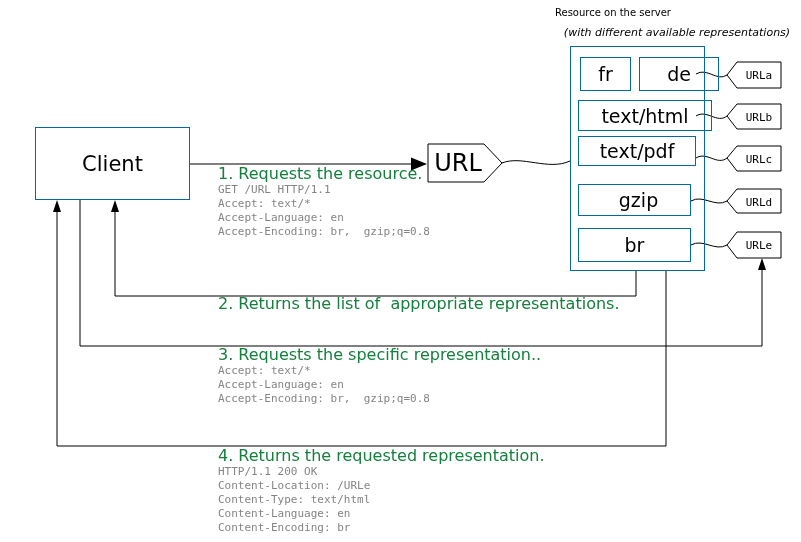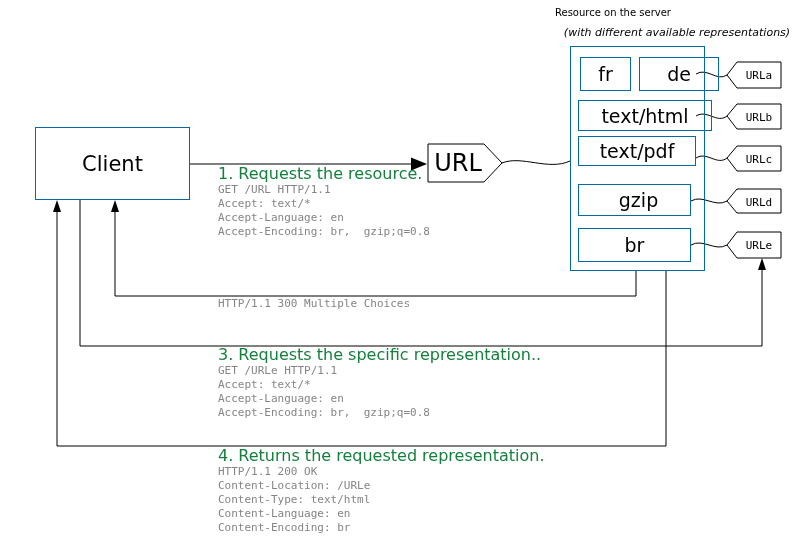--- a/index.html
+++ b/index.html
@@ -112,26 +112,25 @@
 
   <div class="msg m1">
     <div class="msg-title">1. Requests the resource.</div>
     <div class="msg-line">GET /URL HTTP/1.1</div>
     <div class="msg-line">Accept: text/*</div>
     <div class="msg-line">Accept-Language: en</div>
     <div class="msg-line">Accept-Encoding: br,  gzip;q=0.8</div>
   </div>
 
   <div class="msg m2">
-    <div class="msg-line">HTTP/1.1 300 Multiple Choices</div>
+    <div class="msg-title">2. Returns the list of  appropriate representations.</div>
   </div>
 
   <div class="msg m3">
     <div class="msg-title">3. Requests the specific representation..</div>
-    <div class="msg-line">GET /URLe HTTP/1.1</div>
     <div class="msg-line">Accept: text/*</div>
     <div class="msg-line">Accept-Language: en</div>
     <div class="msg-line">Accept-Encoding: br,  gzip;q=0.8</div>
   </div>
 
   <div class="msg m4">
     <div class="msg-title">4. Returns the requested representation.</div>
     <div class="msg-line">HTTP/1.1 200 OK</div>
     <div class="msg-line">Content-Location: /URLe</div>
     <div class="msg-line">Content-Type: text/html</div>

